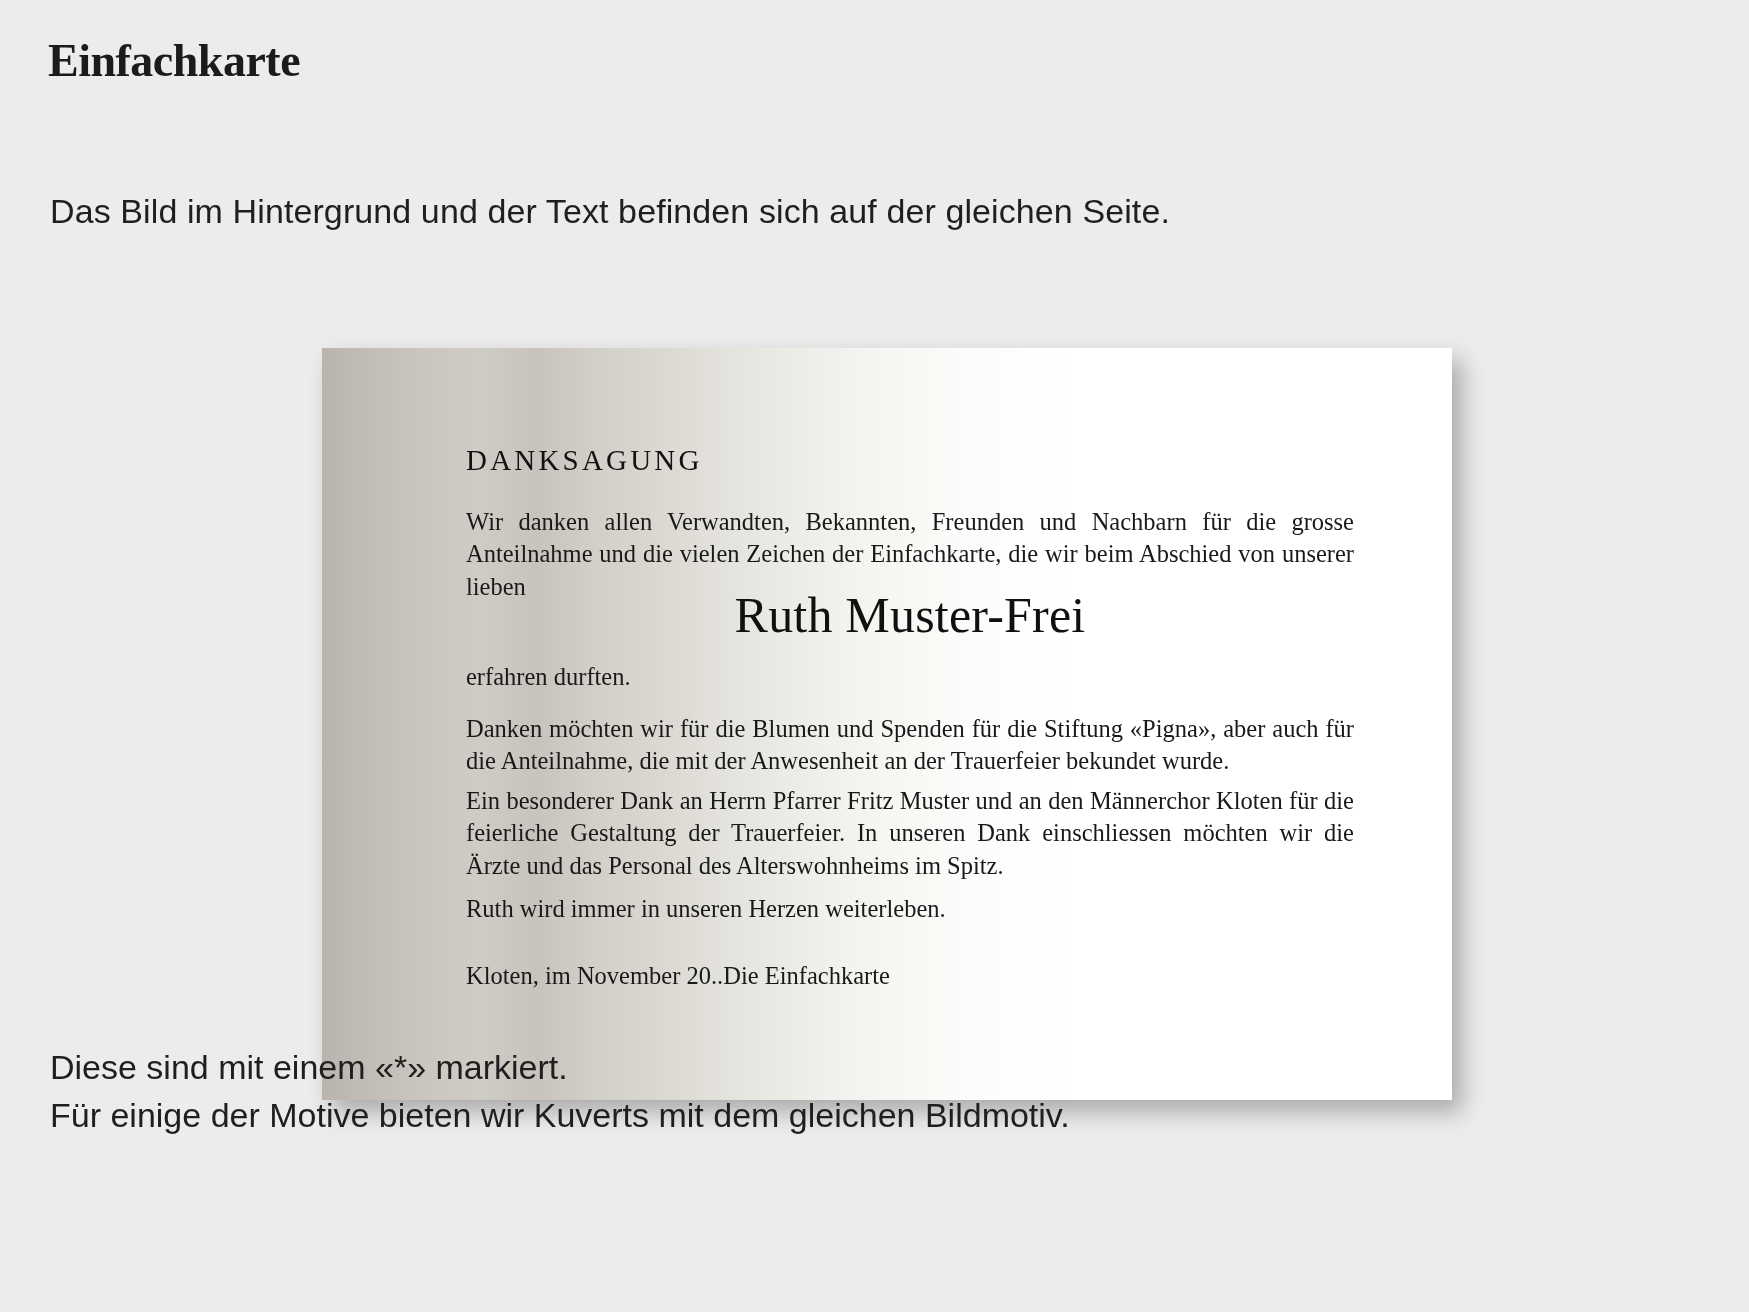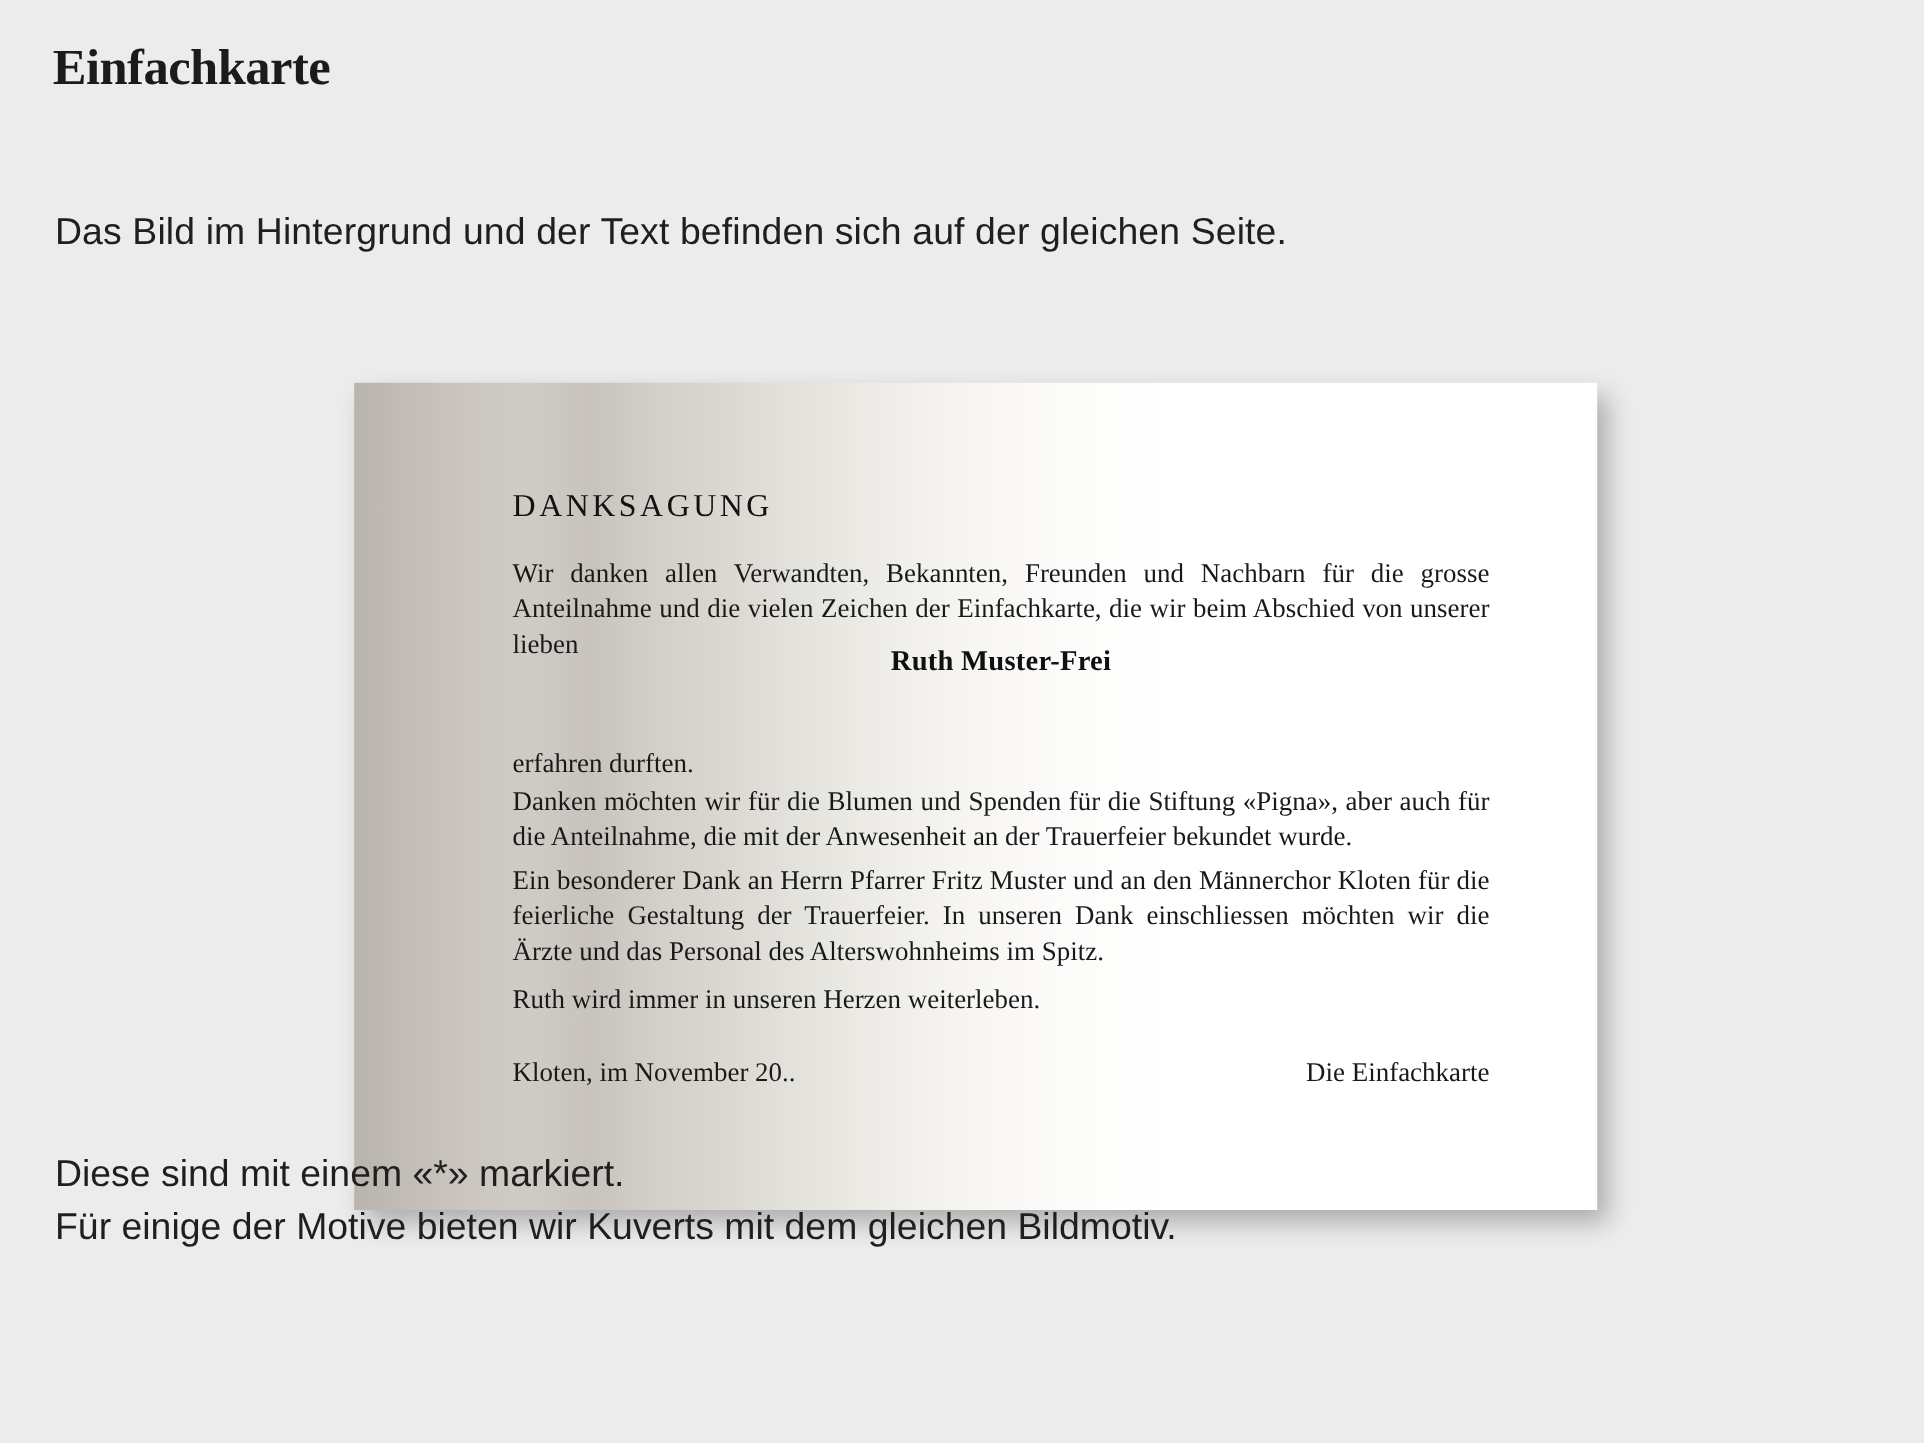--- a/index.html
+++ b/index.html
@@ -107,37 +107,36 @@
     text-align-last: left;
     color: #191919;
   }
   .b1 { top: 158px; width: 888px; }
   .name {
     position: absolute;
     top: 238px;
     left: 0;
     width: 888px;
     text-align: center;
-    font-size: 26px;
-    font-weight: 700;
+    font-size: 50px;
+    font-weight: 400;
     letter-spacing: 0.2px;
     color: #101010;
   }
-  .b2 { top: 313px; width: 888px; margin-top: 18px; }
+  .b2 { top: 313px; width: 888px; }
   .b3 { top: 365px; width: 888px; }
   .b4 { top: 437px; width: 888px; }
   .b5 { top: 545px; width: 888px; }
 
   .footer-row {
     position: absolute;
     top: 614px;
     left: 0;
     width: 888px;
     display: flex;
-    justify-content: space-between;
     font-size: 24.5px;
     color: #191919;
   }
 
   .bottom-note {
     position: absolute;
     left: 50px;
     top: 1043px;
     font-size: 34px;
     line-height: 1.42;

